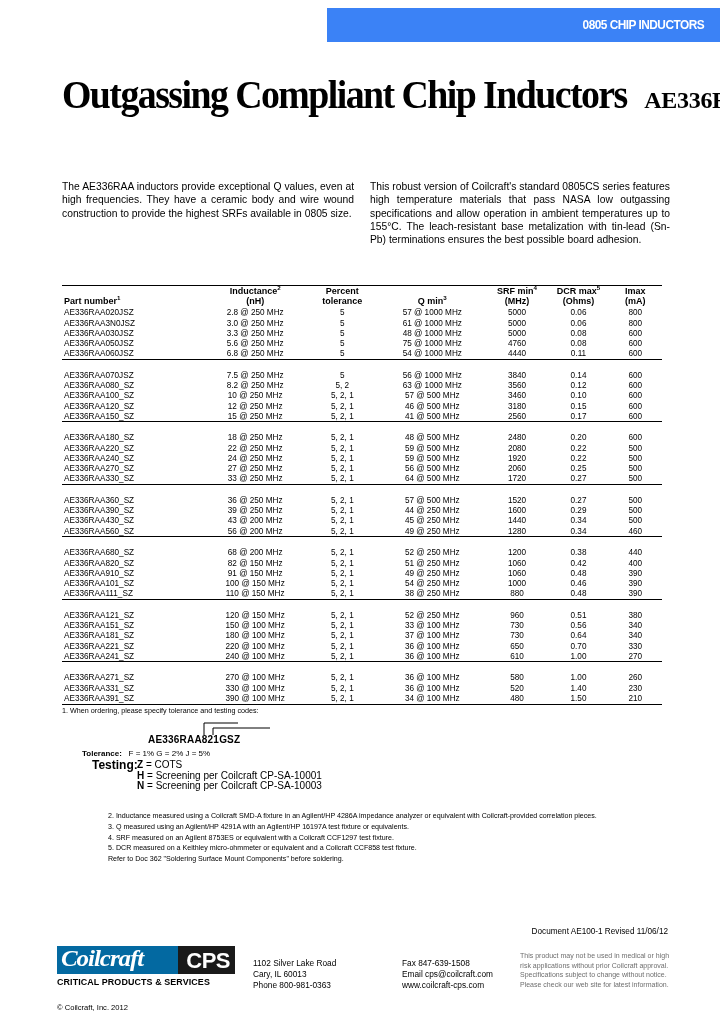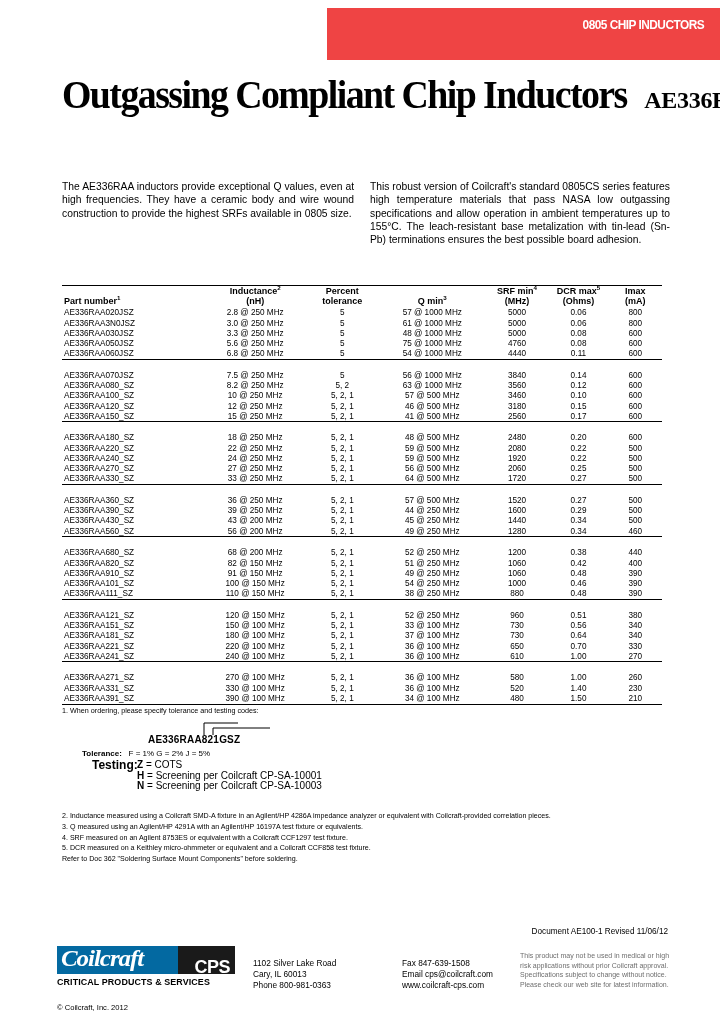--- a/index.html
+++ b/index.html
@@ -15,22 +15,22 @@
     color: #000000;
     overflow: hidden;
   }
 
   
   .header-bar {
     position: absolute;
     left: 327px;
     top: 8px;
     width: 393px;
-    height: 52px;
-    background: #ef4444;
+    height: 34px;
+    background: #3b82f6;
   }
   .header-bar-text {
     position: absolute;
     right: 16px;
     top: 9px;
     color: #ffffff;
     font-family: "Liberation Sans", sans-serif;
     font-weight: bold;
     font-size: 13.5px;
     letter-spacing: -0.6px;
@@ -158,44 +158,44 @@
     font-size: 12px;
     margin-left: 10px;
   }
   .test-lines {
     position: absolute;
     left: 75px;
     top: 41px;
     font-size: 10px;
     line-height: 10.5px;
   }
-  .notes-tail { margin-top: 38px; }
+  .notes-tail { margin-top: 38px; margin-left: 46px; }
   .notes-tail .note-line { font-size: 7.1px; line-height: 10.6px; }
 
   
   .doc-rev {
     position: absolute;
     right: 52px;
     top: 927px;
     font-size: 8.2px;
     text-align: right;
     white-space: nowrap;
   }
 
   
   .footer { position: absolute; left: 0; top: 946px; width: 720px; height: 66px; }
   .logo-block { position: absolute; left: 57px; top: 0px; width: 178px; }
   .logo-bar { position: relative; width: 178px; height: 28px; background: #0369a1; }
   .logo-bar .cps-box {
     position: absolute; right: 0; top: 0; width: 57px; height: 28px; background: #1a1a1a;
   }
   .logo-bar .cps-text {
-    position: absolute; right: 5px; top: 11px;
+    position: absolute; right: 5px; top: 2px;
     color: #ffffff; font-family: "Liberation Sans", sans-serif;
-    font-weight: bold; font-size: 18px; letter-spacing: -0.5px;
+    font-weight: bold; font-size: 22px; letter-spacing: -0.5px;
   }
   .logo-bar .coil-text {
     position: absolute; left: 4px; top: -1px;
     color: #ffffff;
     font-family: "Liberation Serif", serif;
     font-style: italic; font-weight: bold;
     font-size: 24px; letter-spacing: -1px;
     transform: scaleX(1.04);
     transform-origin: left top;
   }

